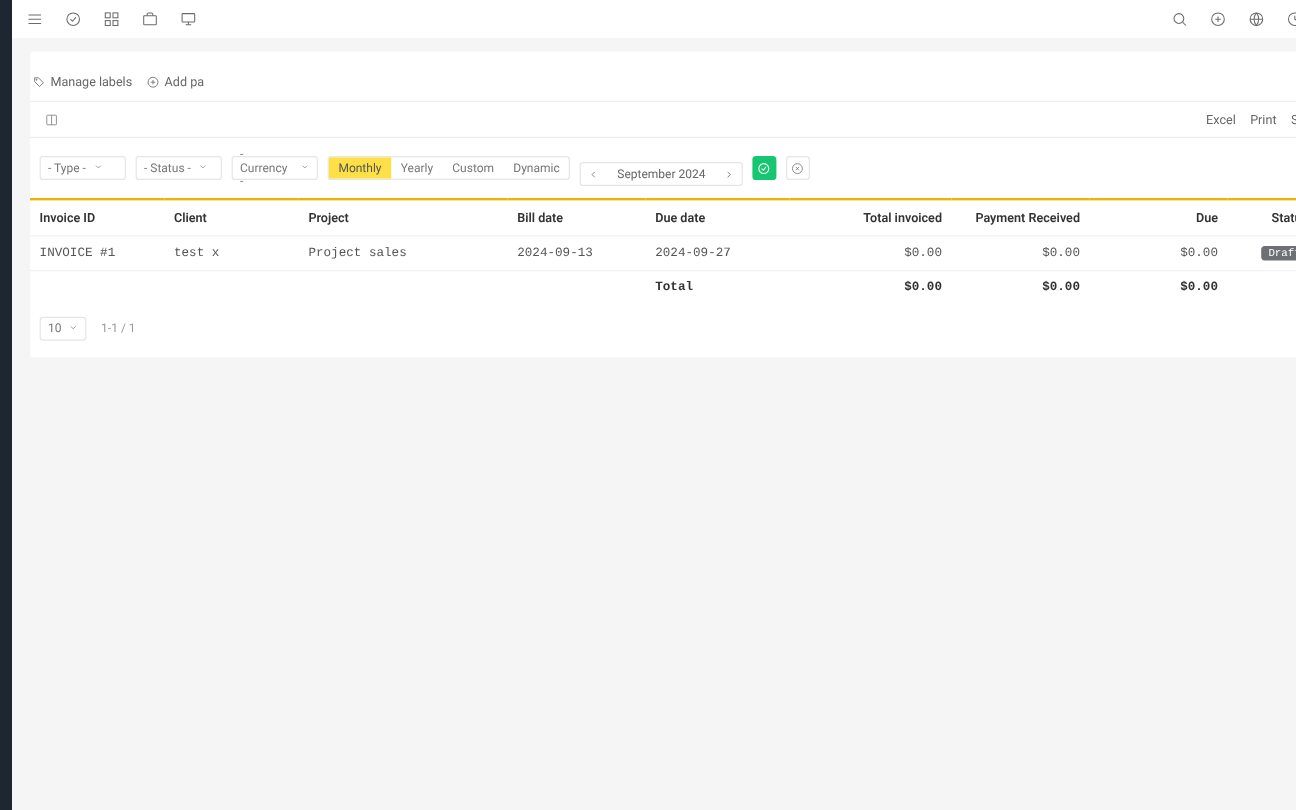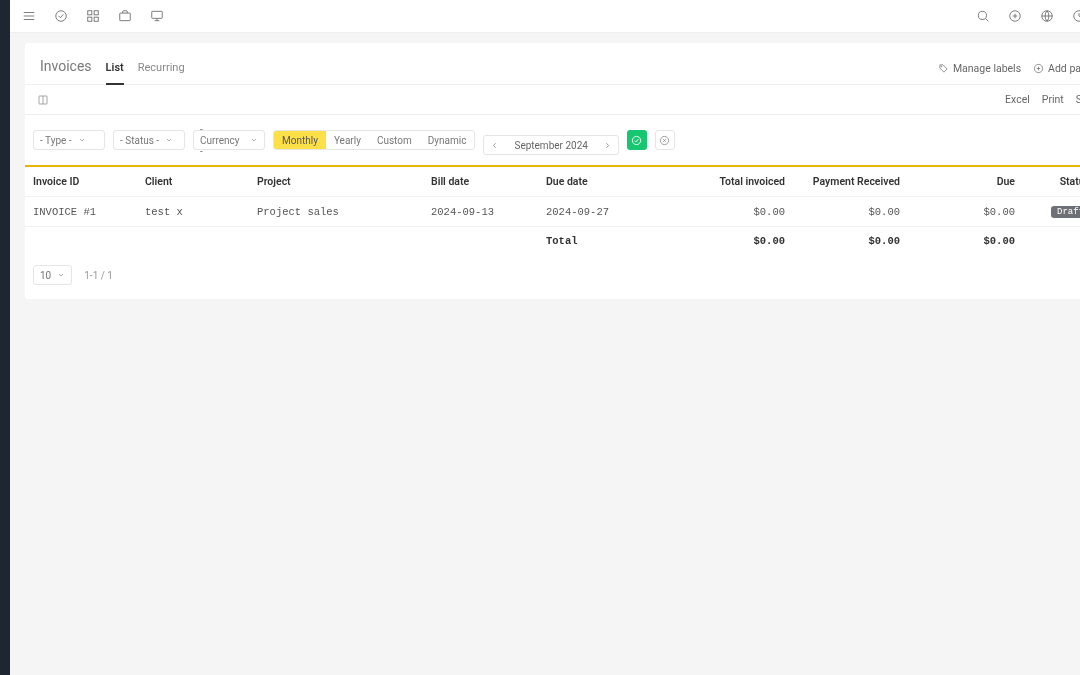--- a/index.html
+++ b/index.html
@@ -146,27 +146,20 @@
               <polyline points="12 7 12 12 15 14"></polyline>
             </svg>
         </span>
       </div>
     </div>
 
     <div class="content">
       <div class="card">
 
         <div class="card-head">
-          <div class="head-left">
-            <div class="title">Invoices</div>
-            <div class="tabs">
-              <div class="tab active">List</div>
-              <div class="tab">Recurring</div>
-            </div>
-          </div>
           <div class="head-right">
             <span class="link-btn">
               <svg viewBox="0 0 24 24">
                   <path d="M20 13l-7 7-9-9V4h7l9 9z"></path>
                   <circle cx="7.5" cy="7.5" r="1"></circle>
                 </svg>
               <span>Manage labels</span>
             </span>
             <span class="link-btn">
               <svg viewBox="0 0 24 24">

